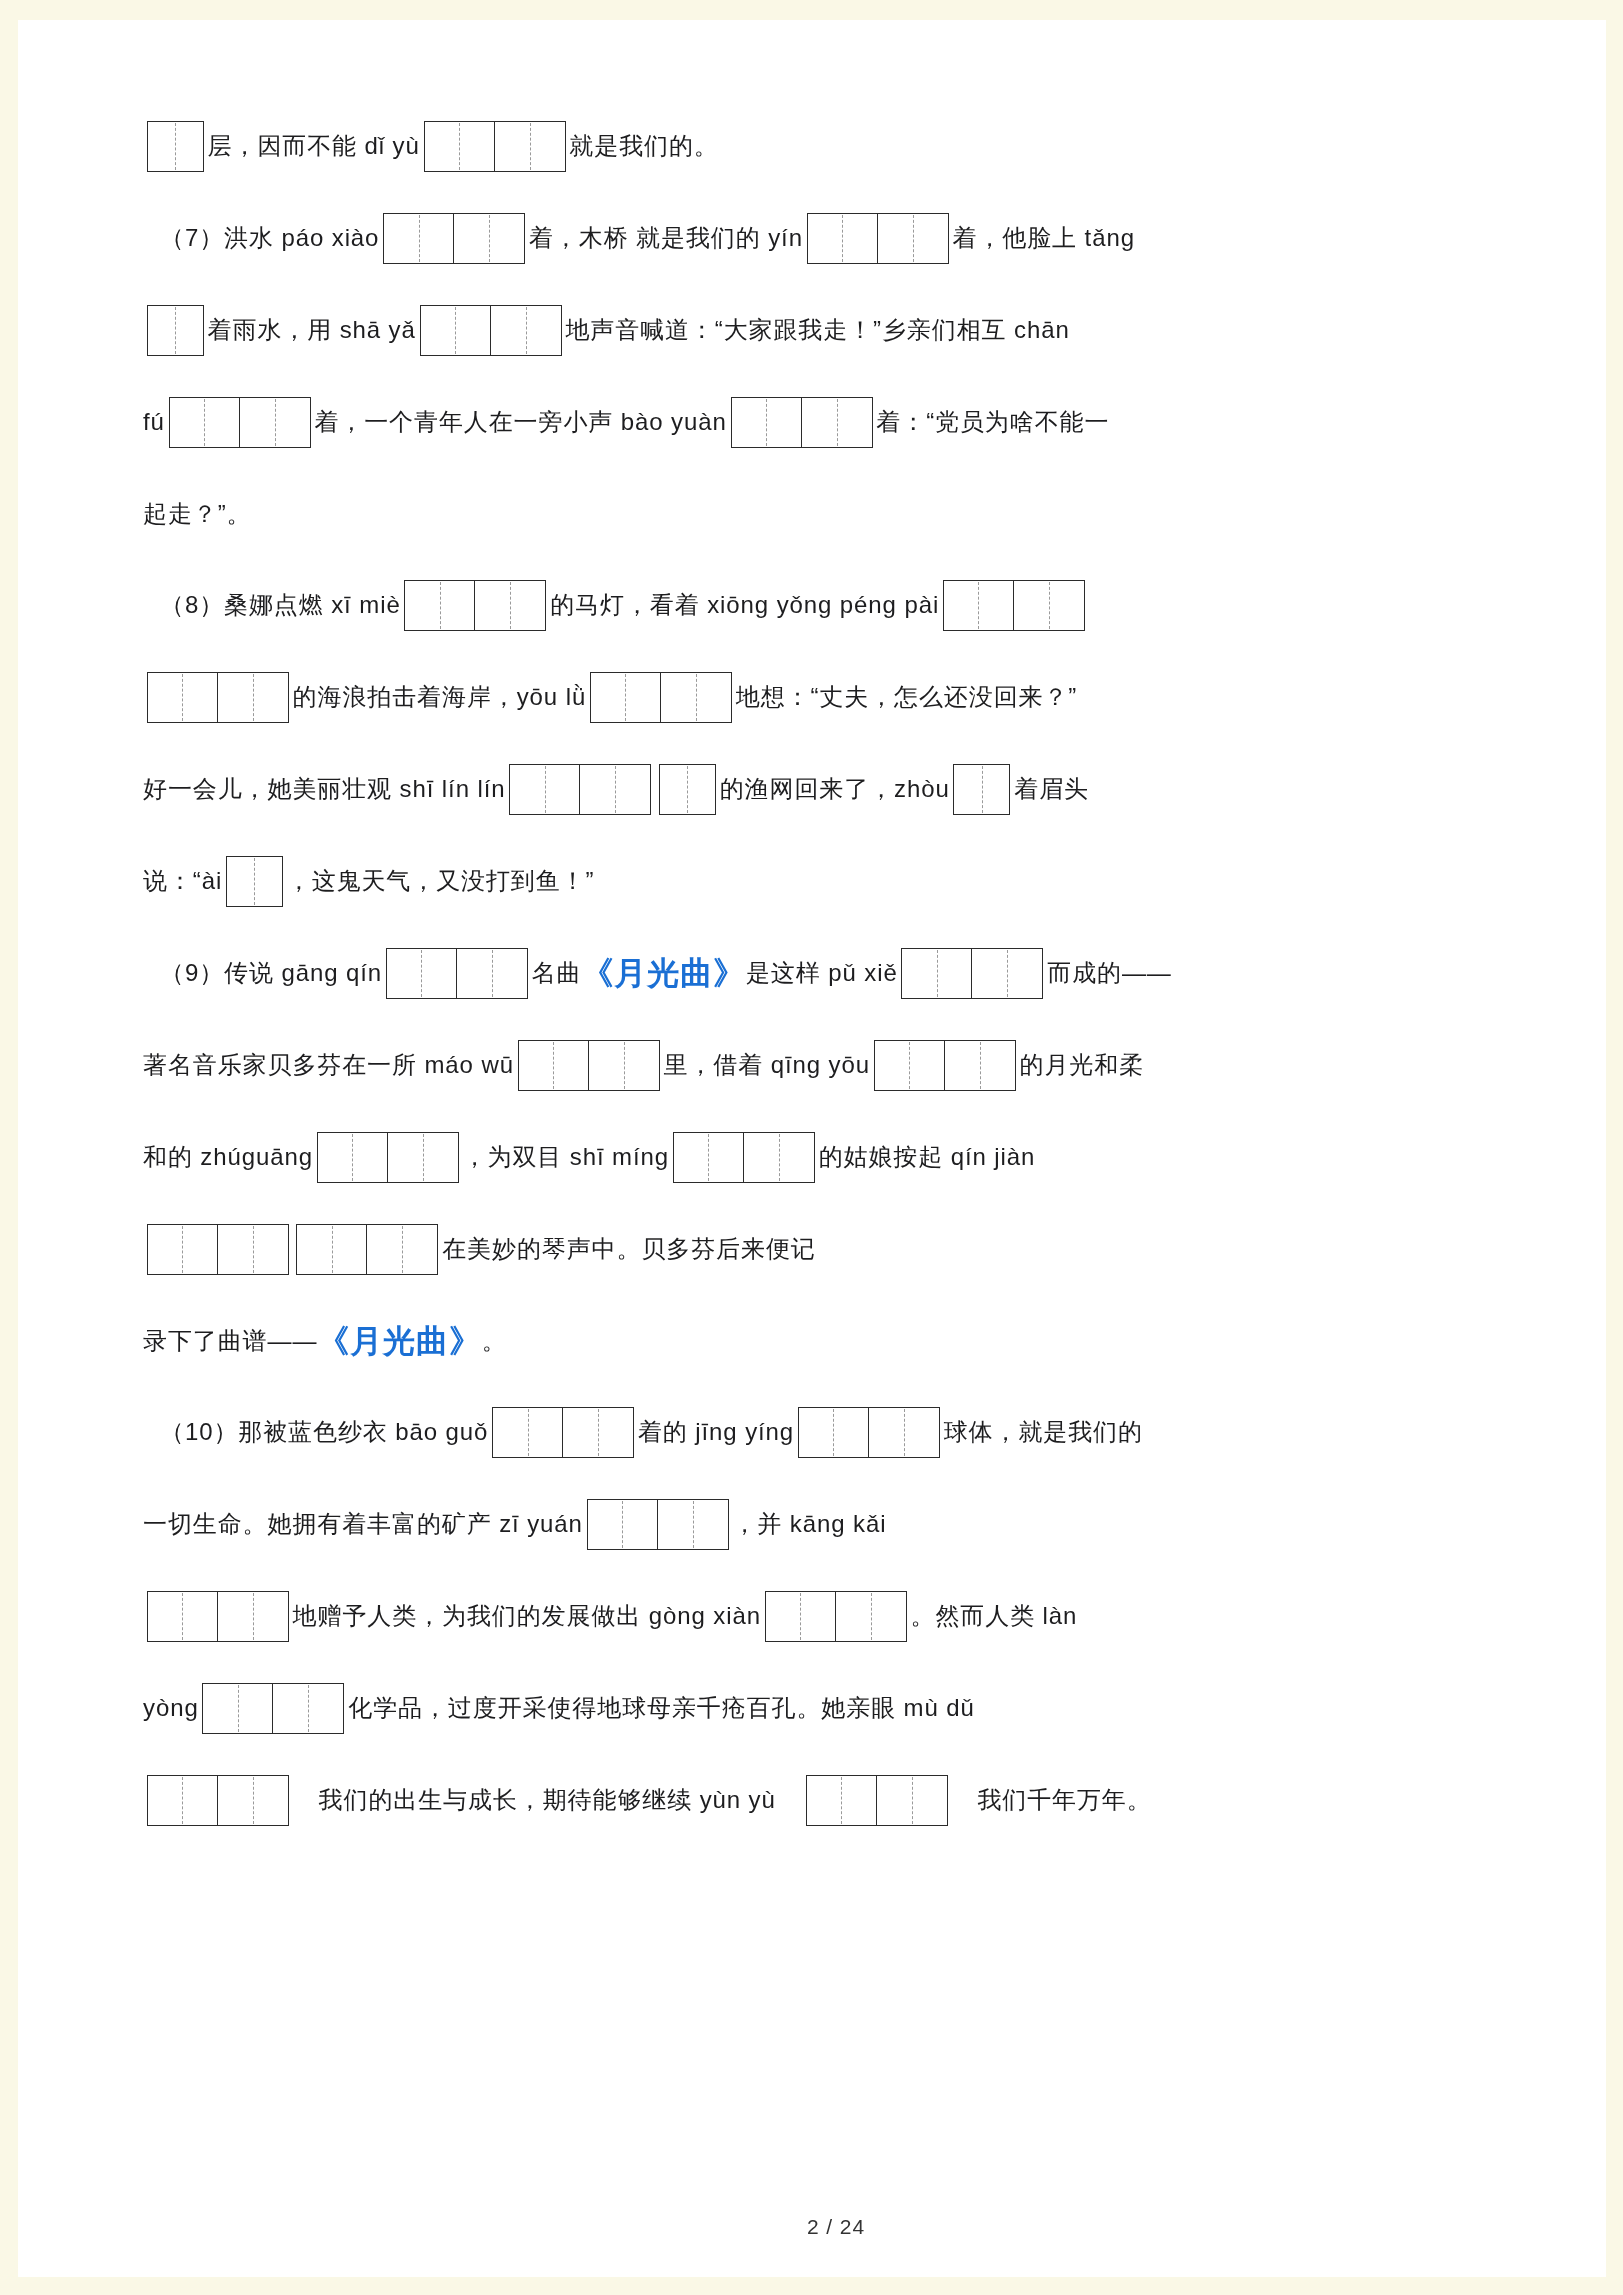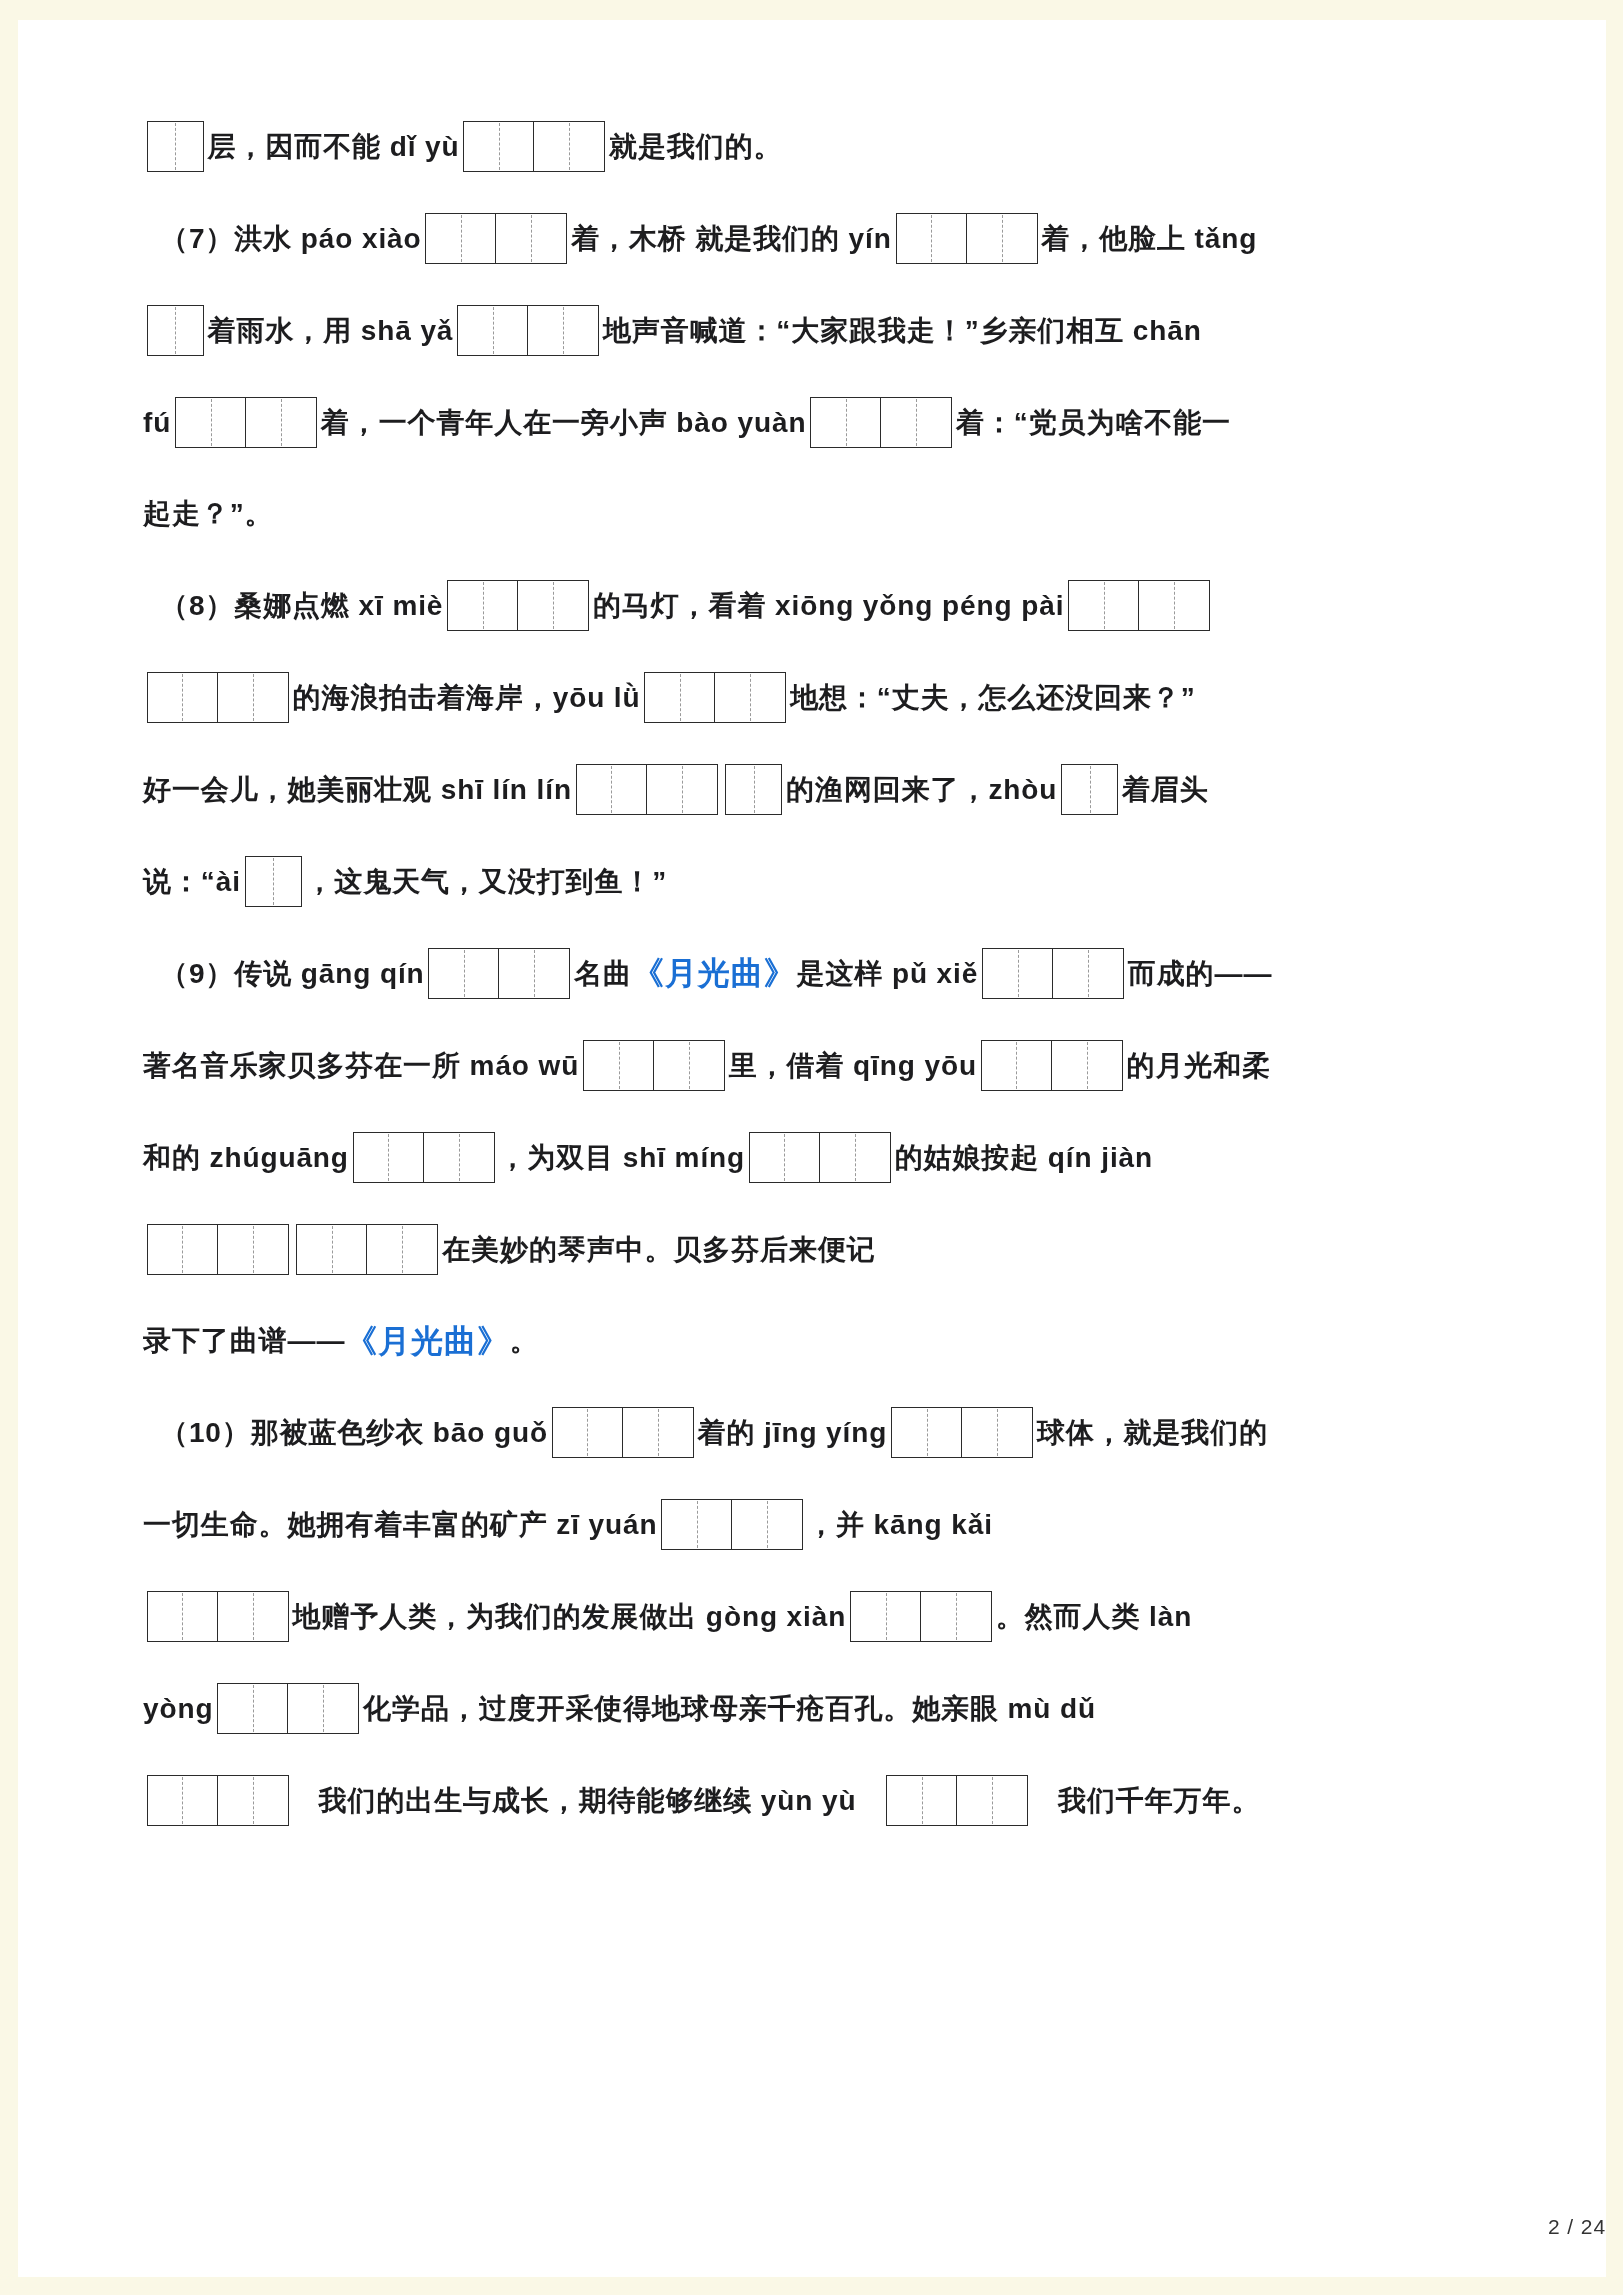--- a/index.html
+++ b/index.html
@@ -30,22 +30,22 @@
     display:flex;
     align-items:center;
     min-height:50px;
     margin-bottom:41px;
     white-space:pre;
     color:var(--ink);
   }
   .para-start{margin-top:24px;margin-left:17px;}
   .extra-gap{margin-top:28px;gap:26px;}
   .run{
-    font-size:28px;
-    font-weight:700;
+    font-size:24px;
+    font-weight:400;
     letter-spacing:0.9px;
     line-height:1.2;
   }
   .song-title{
     font-size:32px;
     font-weight:700;
     color:var(--blue);
     letter-spacing:0.9px;
     line-height:1.2;
   }
@@ -68,21 +68,21 @@
   .cell::after{
     content:"";
     position:absolute;
     left:50%;top:1.4px;bottom:1.4px;
     border-left:0.9px dashed var(--gdash);
   }
   .grid.single .cell{width:55px;}
   .footer{
     position:absolute;
     left:0;right:0;bottom:38px;
-    text-align:right;
+    text-align:center;
     font-size:21px;
     color:#333;
     letter-spacing:0.9px;
     padding-left:48px;
   }
 </style>
 </head>
 <body>
 
 <div class="sheet">

